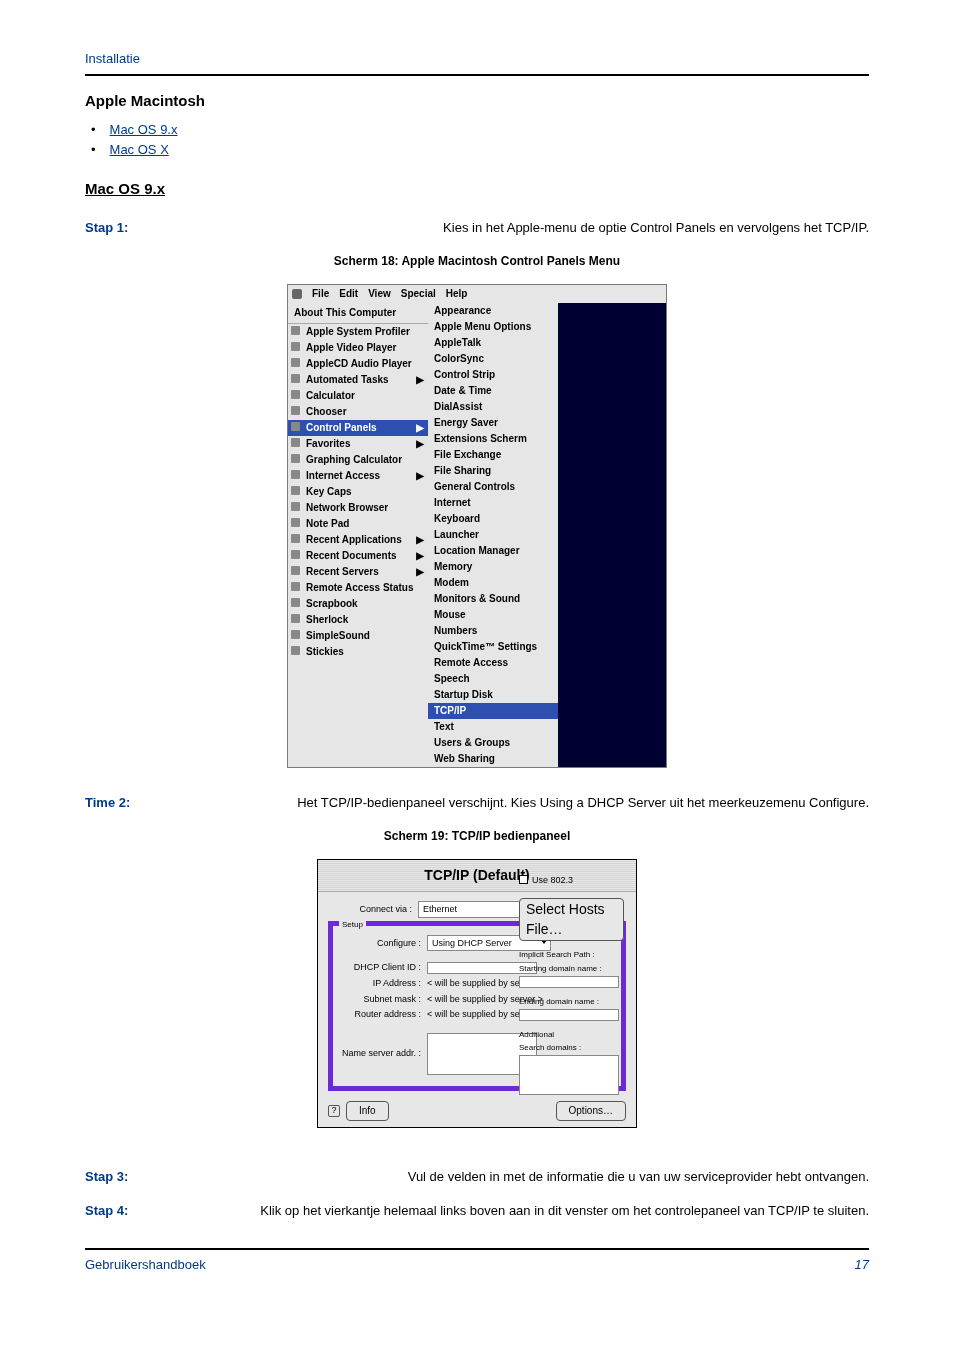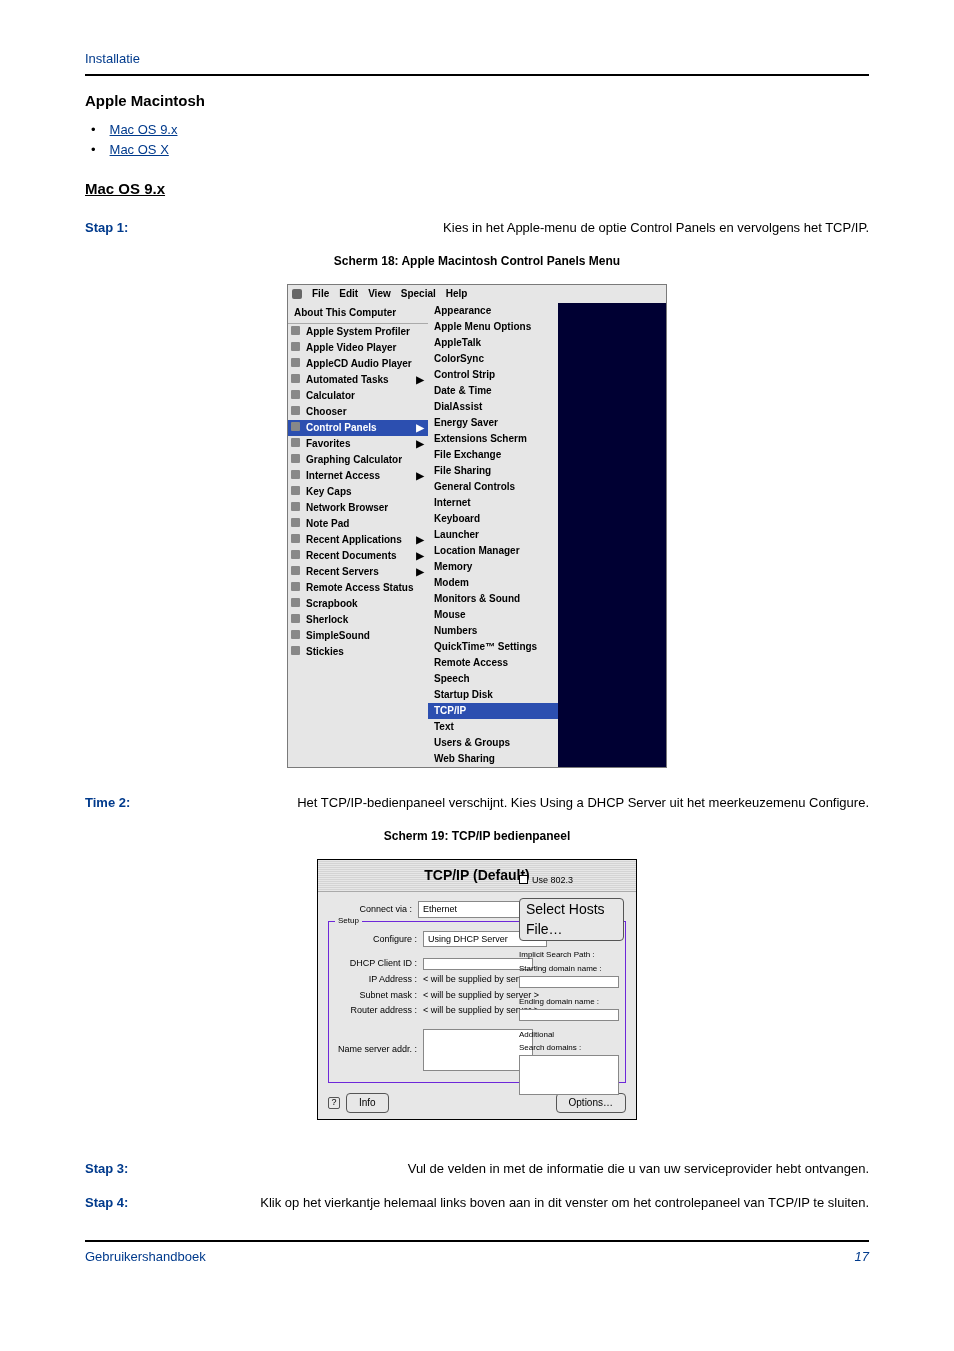--- a/index.html
+++ b/index.html
@@ -210,21 +210,21 @@
     margin-bottom: 8px;
   }
   .tcpip-right .sm-lbl { font-size: 8px; margin-bottom: 2px; }
   .tcpip-right .box2 {
     border: 1px solid #888; background: #fff; height: 12px; width: 100px; margin-bottom: 8px;
   }
   .tcpip-right .box3 {
     border: 1px solid #888; background: #fff; height: 40px; width: 100px;
   }
   .setup-frame {
-    border: 1px solid #6d28d9;
+    border: 5px solid #6d28d9;
     margin-top: 0;
     padding: 6px 4px 8px 4px;
     position: relative;
   }
   .setup-frame .legend {
     position: absolute;
     top: -7px; left: 6px;
     background: #e7e7e7;
     padding: 0 3px;
     font-size: 8px;

